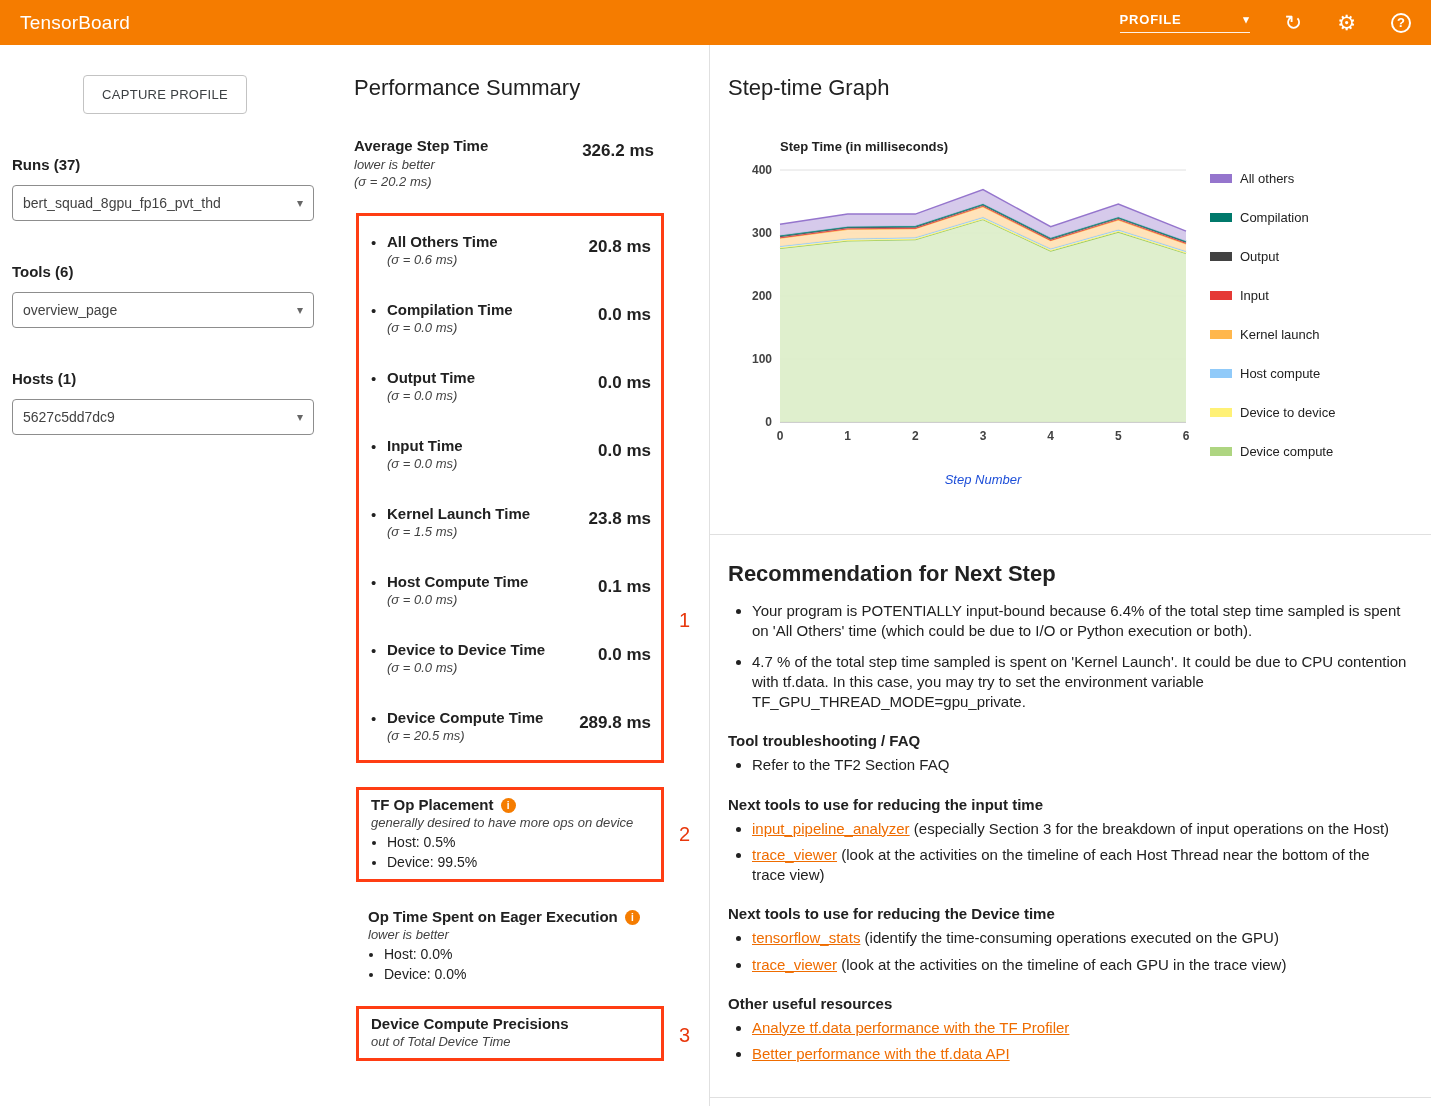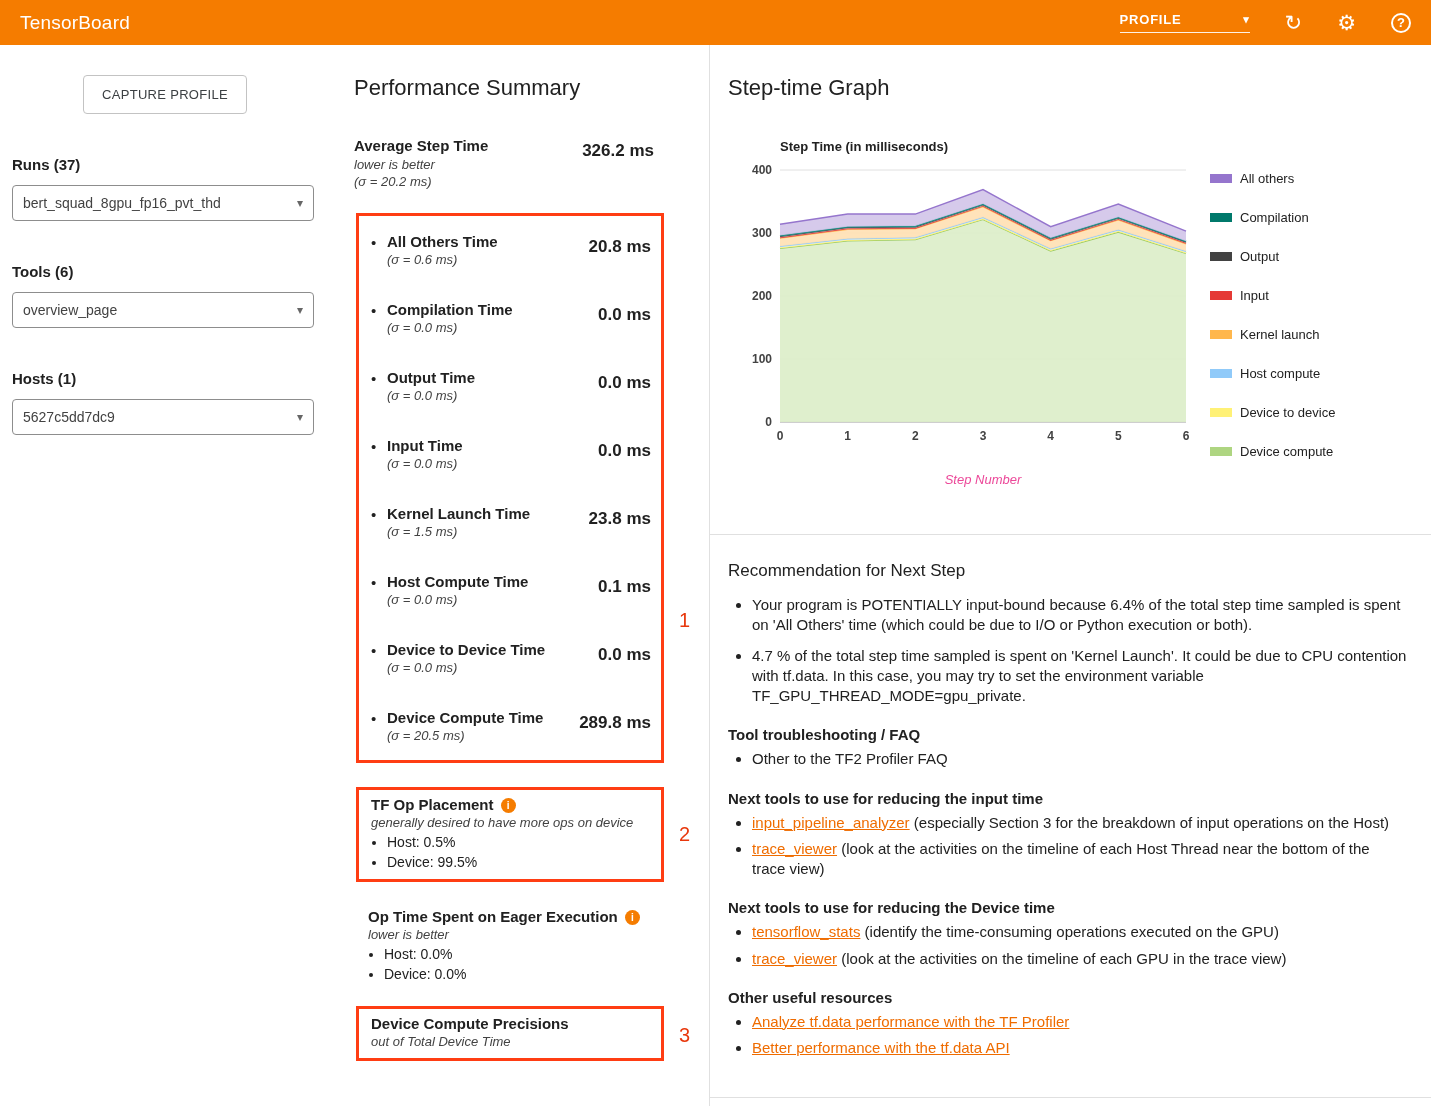--- a/index.html
+++ b/index.html
@@ -54,29 +54,29 @@
   .plist{list-style:disc;padding-left:16px;margin-top:3px}
   .plist li{font-size:14px;margin-top:4px;color:#212121}
   .plain-block{margin:26px 45px 0 2px;padding:0 12px}
 
   
   .right-col{flex:1;display:flex;flex-direction:column;overflow:hidden}
   .graph-section{height:490px;flex:none;padding:30px 0 0 18px;border-bottom:1px solid #e0e0e0}
   .chart-area{display:flex;margin-top:38px;margin-left:8px}
   .chart-title{margin-left:44px;font-size:13px;font-weight:700;color:#212121}
   #step-chart-svg{display:block;margin-top:8px}
-  .chart-xlabel{width:406px;margin-left:44px;text-align:center;font-style:italic;font-size:13px;color:#ec4899;margin-top:0}
+  .chart-xlabel{width:406px;margin-left:44px;text-align:center;font-style:italic;font-size:13px;color:#1d4ed8;margin-top:0}
   .tick{font:700 12px "Liberation Sans",sans-serif;fill:#424242}
   .legend{margin-left:14px;margin-top:32px;display:flex;flex-direction:column;gap:24px}
   .legend-row{display:flex;align-items:center;gap:8px}
   .legend-swatch{width:22px;height:9px;display:inline-block;flex:none}
   .legend-label{font-size:13px;color:#212121}
 
   .rec-section{flex:1;border-bottom:1px solid #e0e0e0;margin:0 0 8px 0;padding:26px 24px 0 18px;overflow:hidden}
-  .rec-title{font-size:17px;font-weight:400}
+  .rec-title{font-size:22px;font-weight:700}
   .rec-list{list-style:disc;padding-left:24px;margin-top:14px}
   .rec-list li{font-size:15px;line-height:1.35;margin-top:10px;max-width:690px}
   .rec-subhead{font-size:15px;font-weight:700;margin-top:20px}
   .rec-list.tight{margin-top:4px}
   .rec-list.tight li{margin-top:6px}
   .rec-link{color:#ef6c00;text-decoration:underline;cursor:pointer}
 </style>
 </head>
 <body>
 
@@ -339,21 +339,21 @@
 
       <div class="rec-section">
         <h2 class="rec-title">Recommendation for Next Step</h2>
         <ul class="rec-list">
           <li>Your program is POTENTIALLY input-bound because 6.4% of the total step time sampled is spent on 'All Others' time (which could be due to I/O or Python execution or both).</li>
           <li>4.7 % of the total step time sampled is spent on 'Kernel Launch'. It could be due to CPU contention with tf.data. In this case, you may try to set the environment variable TF_GPU_THREAD_MODE=gpu_private.</li>
         </ul>
 
         <div class="rec-subhead">Tool troubleshooting / FAQ</div>
         <ul class="rec-list tight">
-          <li><span>Other to the TF2 Profiler FAQ</span></li>
+          <li><span>Refer to the TF2 Section FAQ</span></li>
         </ul>
 
         <div class="rec-subhead">Next tools to use for reducing the input time</div>
         <ul class="rec-list tight">
           <li><a class="rec-link">input_pipeline_analyzer</a><span> (especially Section 3 for the breakdown of input operations on the Host)</span></li>
           <li><a class="rec-link">trace_viewer</a><span> (look at the activities on the timeline of each Host Thread near the bottom of the trace view)</span></li>
         </ul>
 
         <div class="rec-subhead">Next tools to use for reducing the Device time</div>
         <ul class="rec-list tight">

